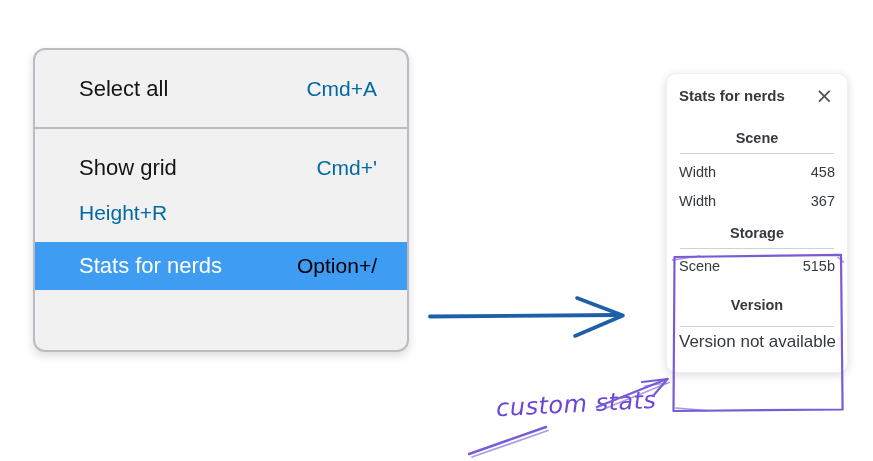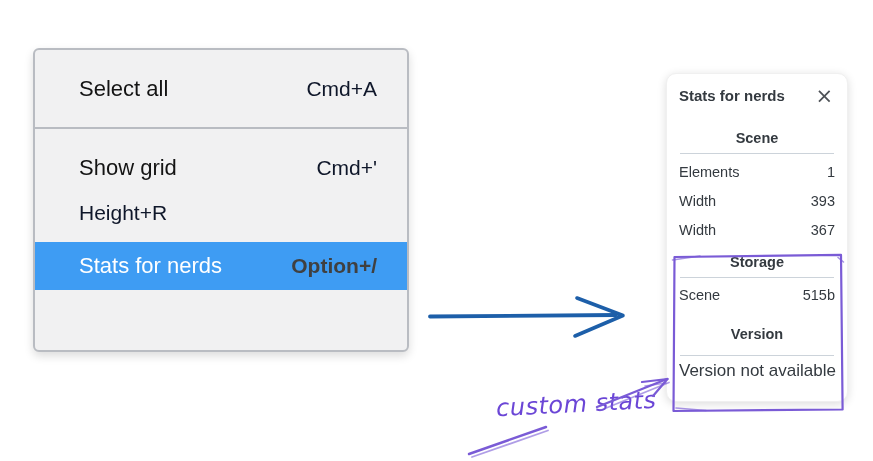--- a/index.html
+++ b/index.html
@@ -12,51 +12,51 @@
   }
   .scene { position: relative; width: 873px; height: 461px; }
 
   
   .menu {
     position: absolute;
     left: 33px; top: 48px;
     width: 376px; height: 304px;
     background: #f1f1f2;
     border: 2px solid #b9bcc2;
-    border-radius: 6px;
+    border-radius: 12px;
     box-shadow: 0 4px 10px rgba(0,0,0,0.14);
     padding: 8px 0 15px 0;
   }
   .menu-item {
     display: flex;
     justify-content: space-between;
     align-items: center;
     padding: 0 30px 0 44px;
     font-size: 22px;
     color: #141414;
     cursor: default;
   }
   .menu-item .mi-shortcut {
     font-size: 21px;
-    color: #0f172a;
+    color: #0369a1;
   }
   .menu-item.mi-first { height: 62px; }
   .menu-item.mi-normal { height: 45px; gap: 8px; }
   .menu-sep {
     height: 2px;
     background: #b9bcc2;
     margin: 7px 0 16px 0;
   }
   .menu-item.mi-highlighted {
     height: 48px;
     margin-top: 7px;
     background: #3e9cf3;
     color: #ffffff;
   }
-  .menu-item.mi-highlighted .mi-shortcut { color: #404040; font-weight: bold; }
+  .menu-item.mi-highlighted .mi-shortcut { color: #000000; }
 
   
   .panel {
     position: absolute;
     left: 666px; top: 73px;
     width: 182px;
     background: #ffffff;
     border: 1px solid #f0f0f0;
     border-radius: 10px;
     box-shadow: 0 2px 10px rgba(0,0,0,0.14);
@@ -165,26 +165,22 @@
   <div class="panel">
     <div class="panel-header">
       <span class="panel-title">Stats for nerds</span>
       <button class="panel-close">×</button>
     </div>
 
     <div class="sec-heading h-scene">Scene</div>
     <div class="divider"></div>
 
     <div class="stat-row">
-      <span>Elements</span>
-      <span>1</span>
-    </div>
-    <div class="stat-row">
       <span>Width</span>
-      <span>393</span>
+      <span>458</span>
     </div>
     <div class="stat-row">
       <span>Width</span>
       <span>367</span>
     </div>
 
     <div class="sec-heading h-storage">Storage</div>
     <div class="divider"></div>
 
     <div class="stat-row compact">

